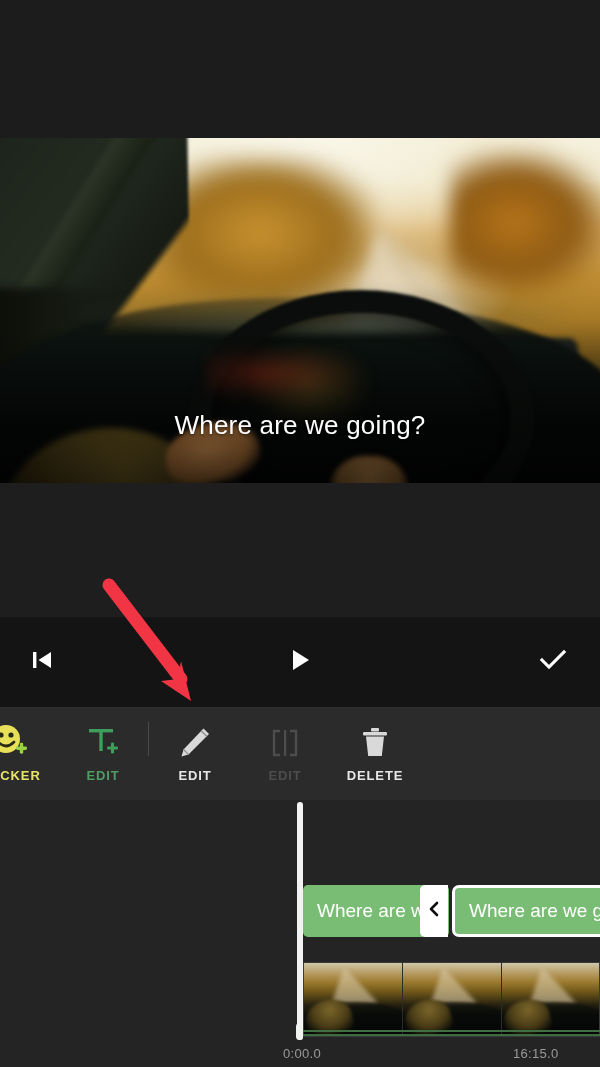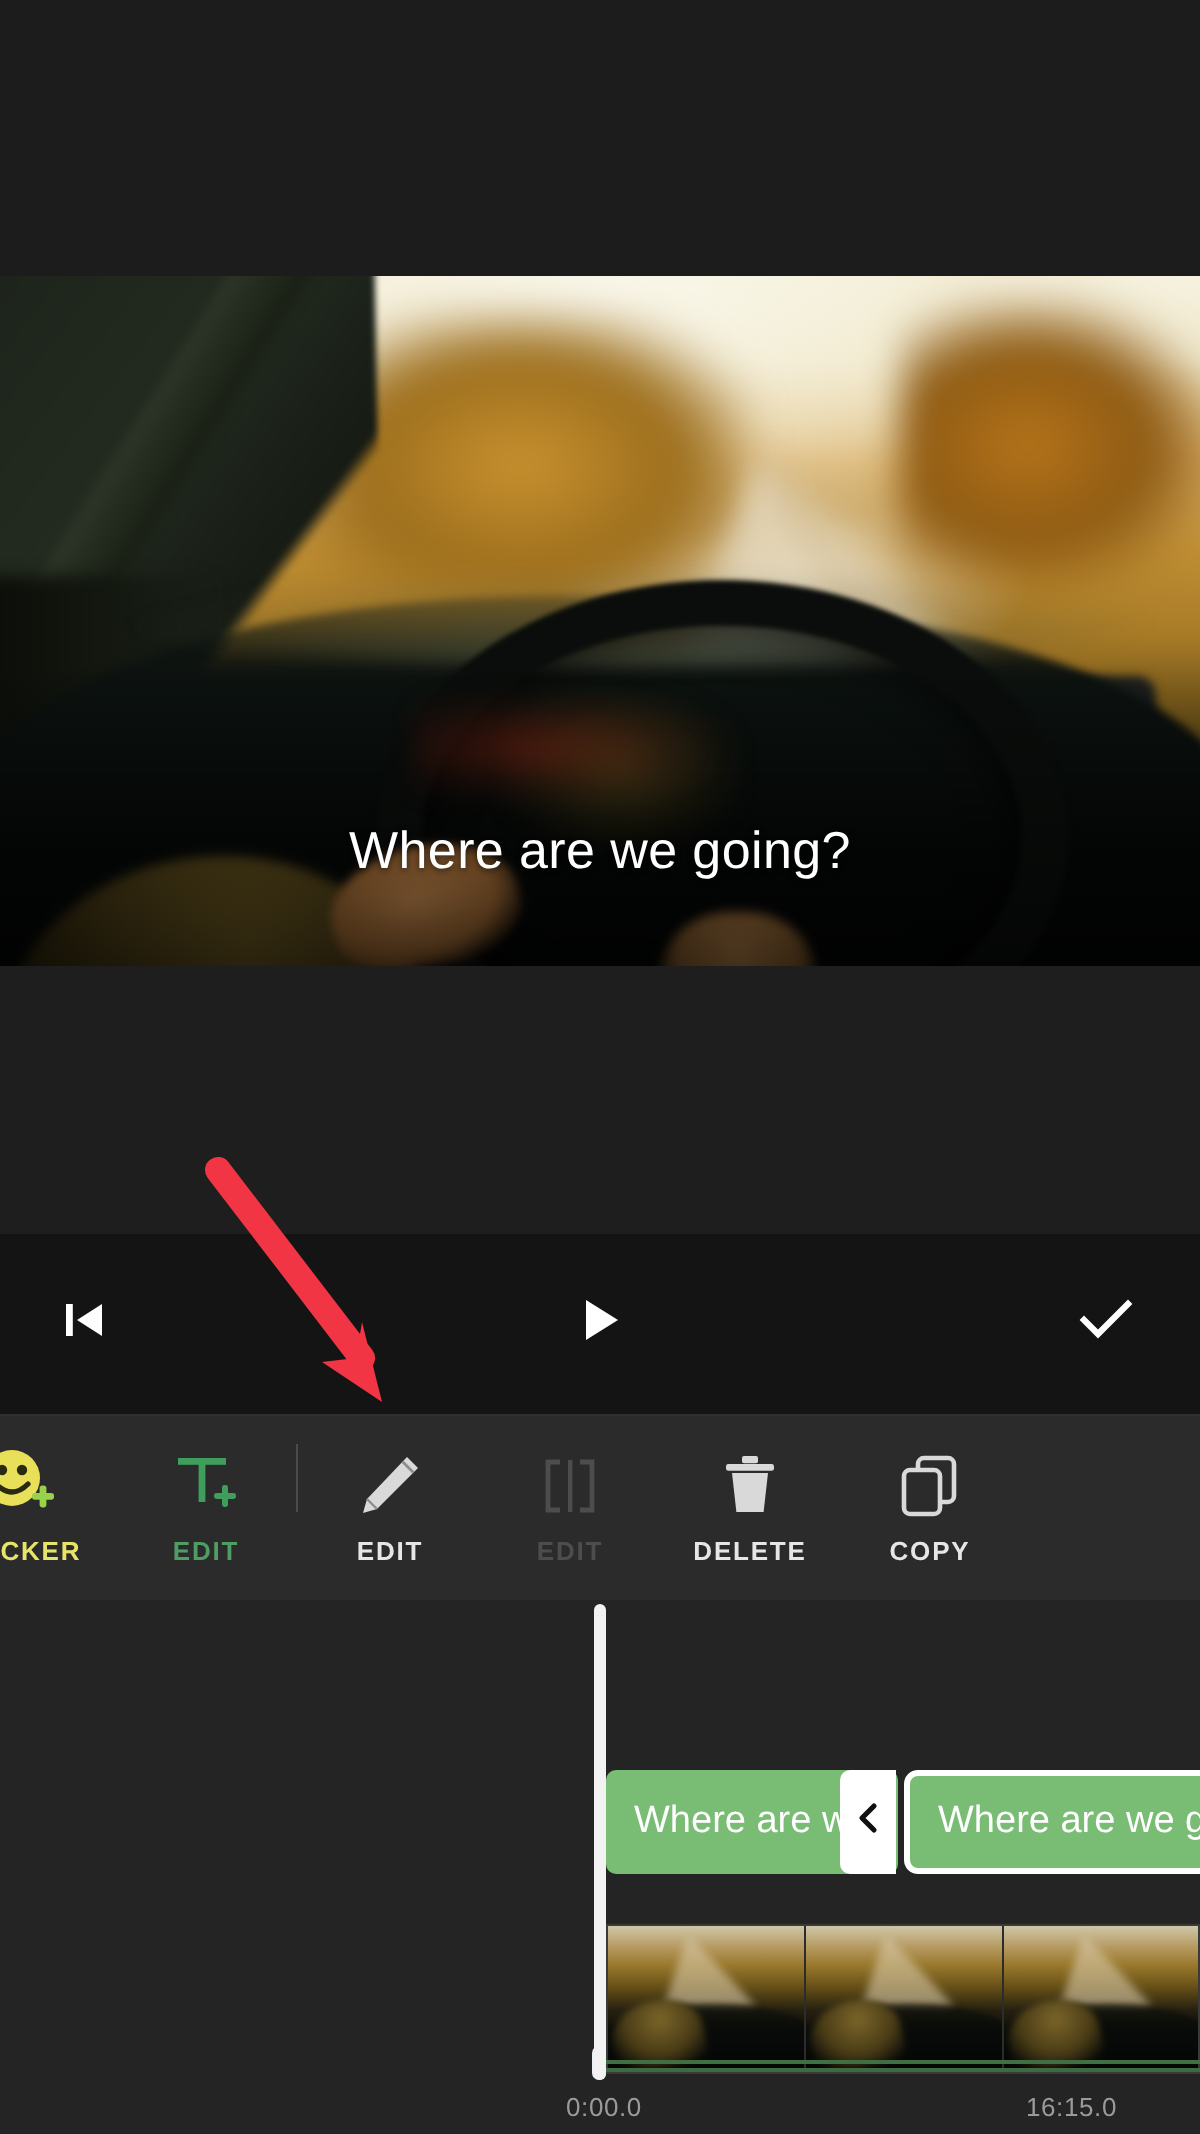--- a/index.html
+++ b/index.html
@@ -554,29 +554,20 @@
       <span class="glyph">
         <svg width="40" height="40" viewBox="0 0 40 40">
           <rect x="16" y="5" width="8" height="3.6" rx="1" fill="#d9d9d9"></rect>
           <rect x="8" y="9" width="24" height="3.4" rx="1.2" fill="#d9d9d9"></rect>
           <path d="M11 13.5 L29 13.5 L26.8 33 L13.2 33 Z" fill="#d9d9d9"></path>
         </svg>
       </span>
       <span class="tlabel">DELETE</span>
     </div>
 
-    <div class="tool copy">
-      <span class="glyph">
-        <svg width="40" height="40" viewBox="0 0 40 40">
-          <rect x="14" y="6" width="18" height="22" rx="3" stroke="#d9d9d9" stroke-width="2.3" fill="none"></rect>
-          <rect x="7" y="12" width="18" height="22" rx="3" stroke="#d9d9d9" stroke-width="2.3" fill="#2b2b2b"></rect>
-        </svg>
-      </span>
-      <span class="tlabel">COPY</span>
-    </div>
 
   </div>
   <div class="tool-divider"></div>
 
   <div class="timeline">
 
     <div class="clip-row">
       <div class="text-clip c1">
         <span class="clip-label">Where are w</span>
       </div>

